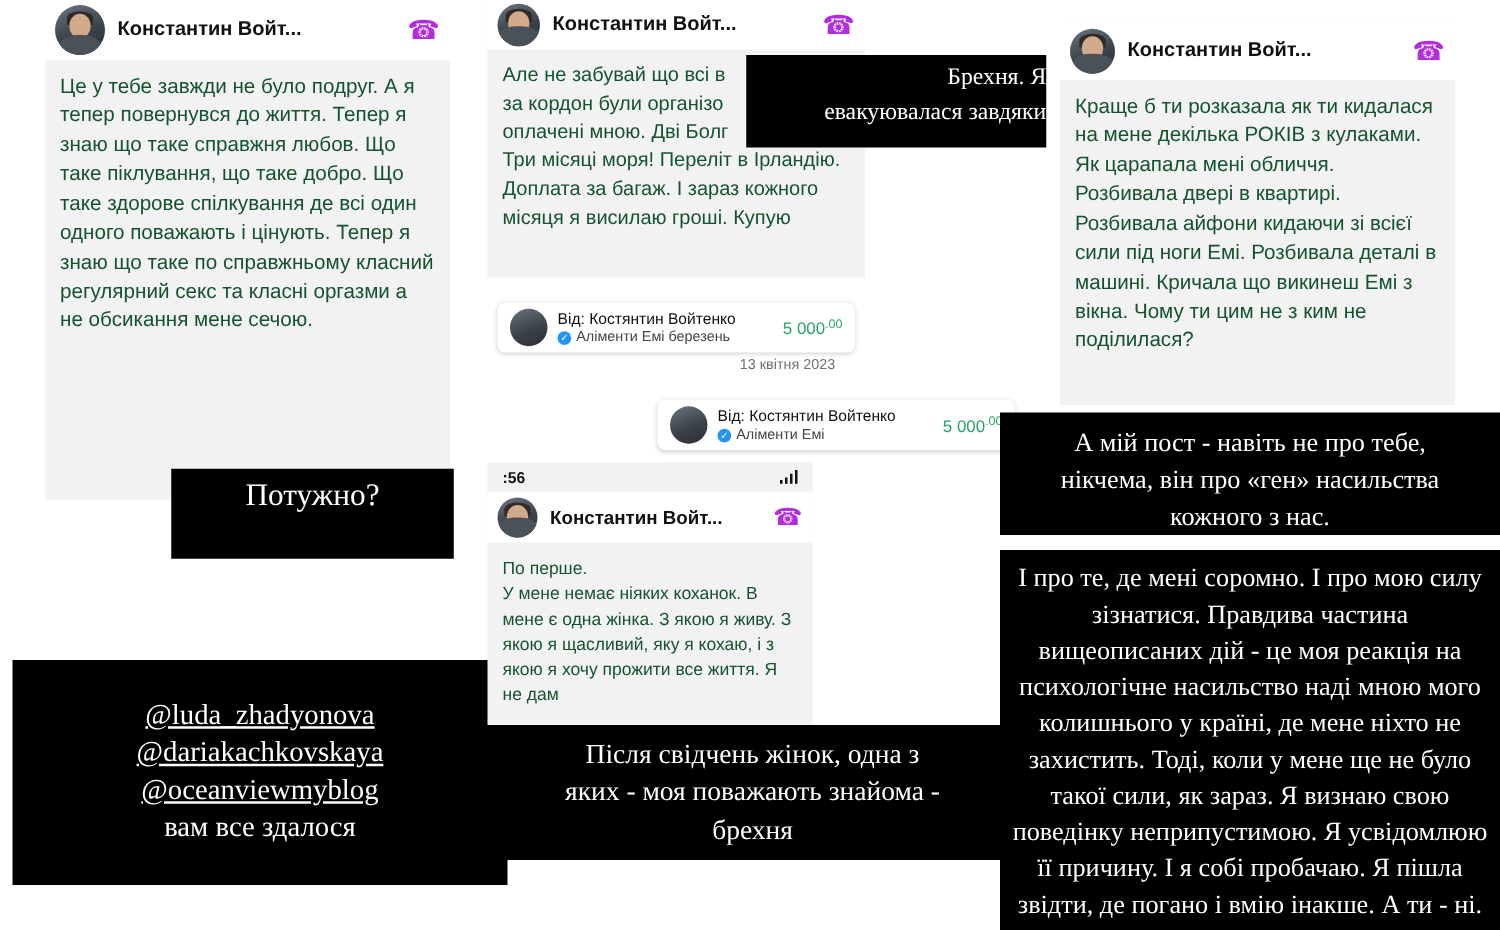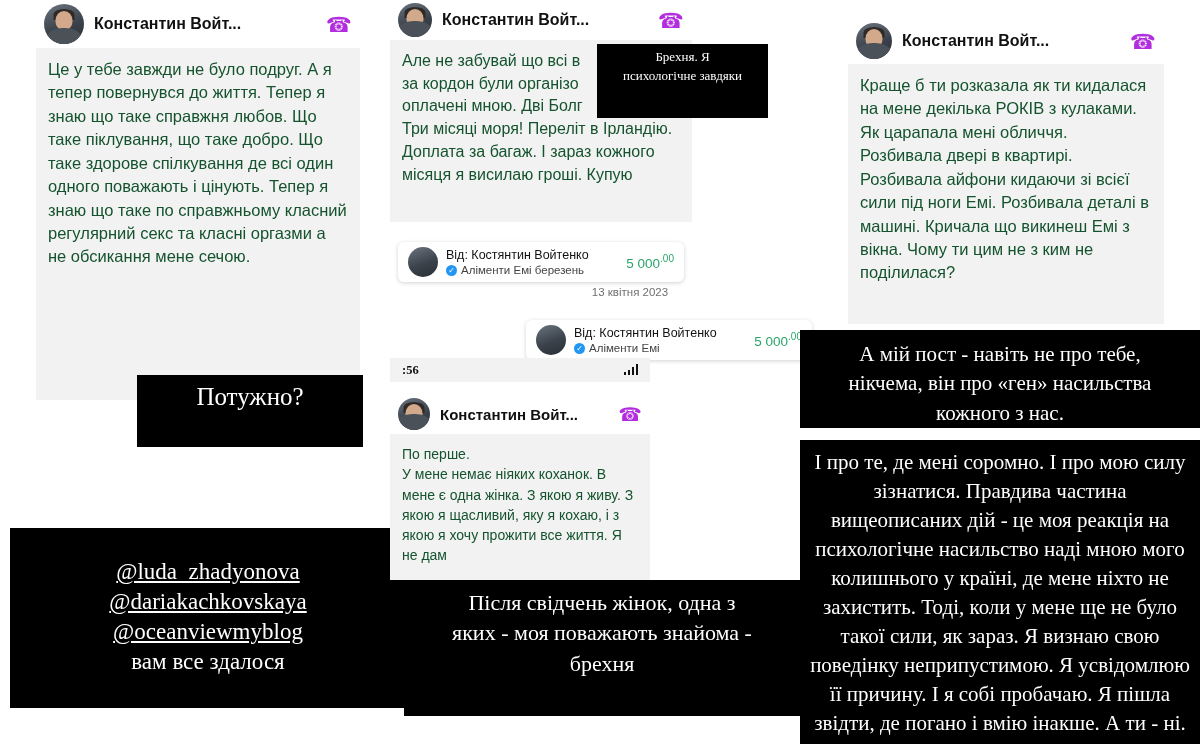--- a/index.html
+++ b/index.html
@@ -238,23 +238,23 @@
     </div>
     <div class="chat-name">Константин Войт...</div>
     <div class="phone-icon">☎</div>
   </div>
   <div class="chat-body" style="font-size:16px;">Але не забувай що всі в
 за кордон були організо
 оплачені мною. Дві Болг
 Три місяці моря! Переліт в Ірландію. Доплата за багаж. І зараз кожного місяця я висилаю гроші. Купую</div>
 </div>
 
-<div class="abs caption" style="left:597px; top:44px; width:171px; height:74px; padding-top:4px; font-size:13px; line-height:1.45;">
+<div class="abs caption" style="left:597px; top:44px; width:240px; height:74px; padding-top:4px; font-size:19px; line-height:1.45;text-align:right;">
   <span class="caption-lines">Брехня. Я</span>
-  <span class="caption-lines">психологічне завдяки</span>
+  <span class="caption-lines">евакуювалася завдяки</span>
 </div>
 
 <div class="abs strip-white" style="left:390px; top:234px; width:302px; height:56px;"></div>
 
 <div class="abs receipt" style="left:398px; top:242px; width:286px; height:40px;">
   <div class="ravatar">
     <div class="hair" style="top:10%;width:15px;height:8px;"></div>
     <div class="face" style="top:16%;width:12px;height:14px;"></div>
     <div class="body" style="width:26px;height:15px;"></div>
   </div>
@@ -285,21 +285,21 @@
     <div class="rsub">
       <span class="badge-check">✓</span>
       <span>Аліменти Емі</span>
     </div>
   </div>
   <div class="ramount">
     <span>5 000</span><span class="cents">.00</span>
   </div>
 </div>
 
-<div class="abs strip-grey" style="left:390px; top:358px; width:260px; height:24px;font-family:Liberation Serif, serif;">
+<div class="abs strip-grey" style="left:390px; top:370px; width:260px; height:24px;">
   <span class="abs status-time" style="left:12px; top:5px;">:56</span>
   <span class="abs signal-bars" style="right:12px; top:6px;">
     <i></i>
       <i></i>
       <i></i>
       <i></i>
   </span>
 </div>
 
 <div class="abs chat-card" style="left:390px; top:394px; width:260px; height:186px;">
@@ -309,21 +309,21 @@
         <div class="face"></div>
         <div class="body"></div>
     </div>
     <div class="chat-name" style="font-size:15px;">Константин Войт...</div>
     <div class="phone-icon" style="font-size:19px;">☎</div>
   </div>
   <div class="chat-body small">По перше.
 У мене немає ніяких коханок. В мене є одна жінка. З якою я живу. З якою я щасливий, яку я кохаю, і з якою я хочу прожити все життя. Я не дам</div>
 </div>
 
-<div class="abs caption" style="left:404px; top:580px; width:396px; height:136px; padding-top:8px; font-size:22px; line-height:1.38;">
+<div class="abs caption" style="left:404px; top:580px; width:396px; height:108px; padding-top:8px; font-size:22px; line-height:1.38;">
   <span class="caption-lines">Після свідчень жінок, одна з</span>
   <span class="caption-lines">яких - моя поважають знайома -</span>
   <span class="caption-lines">брехня</span>
 </div>
 
 <div class="abs chat-card" style="left:848px; top:18px; width:316px; height:306px;">
   <div class="chat-header" style="height:46px;">
     <div class="avatar" style="width:36px;height:36px;">
       <div class="hair"></div>
         <div class="face"></div>

